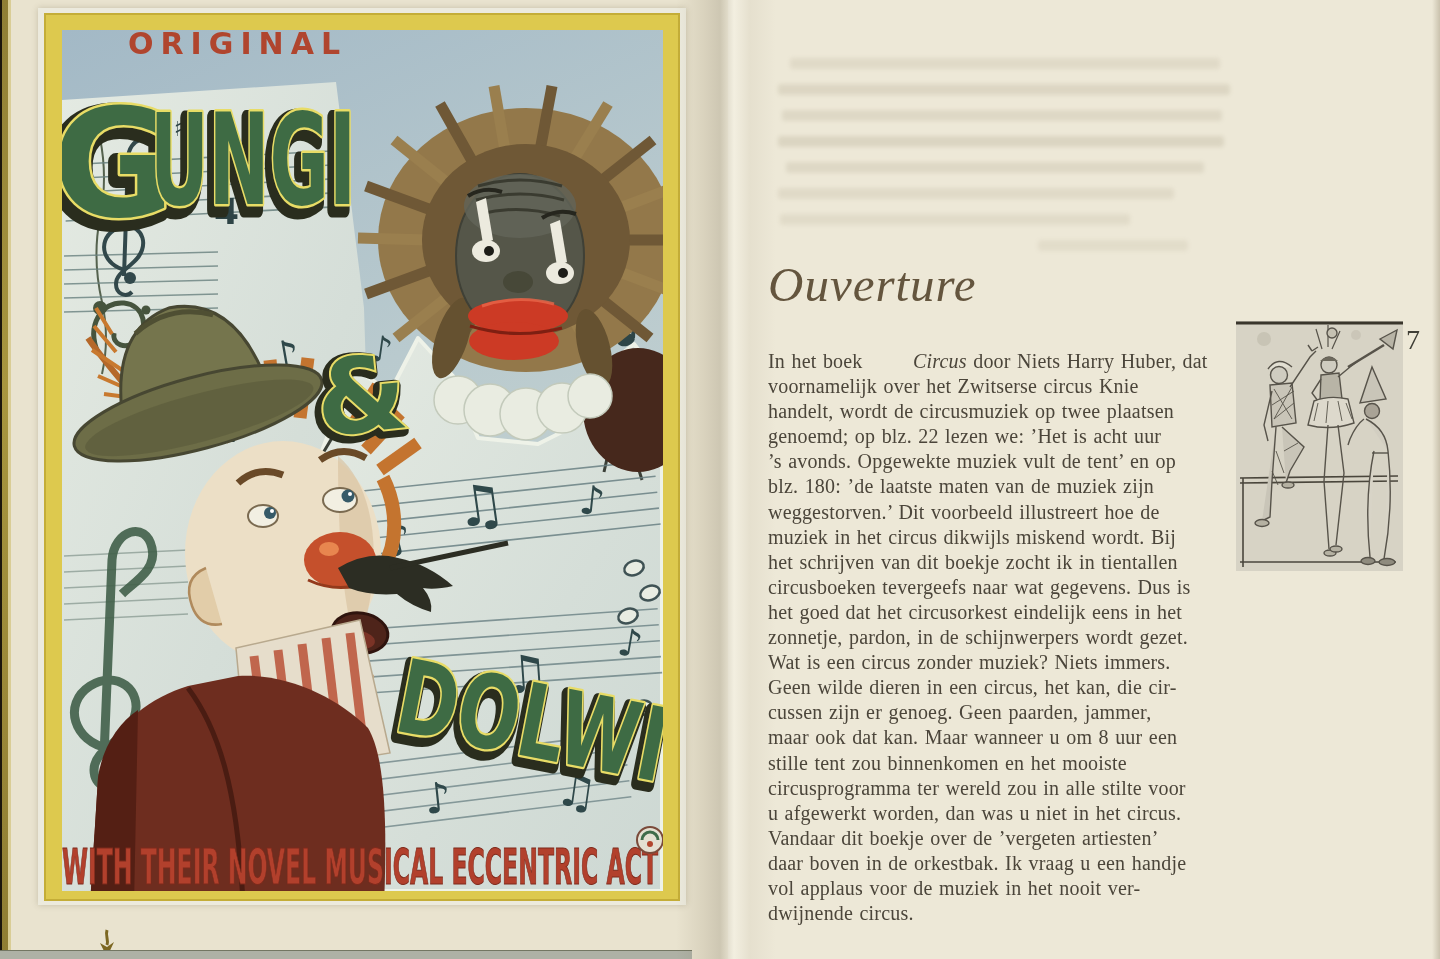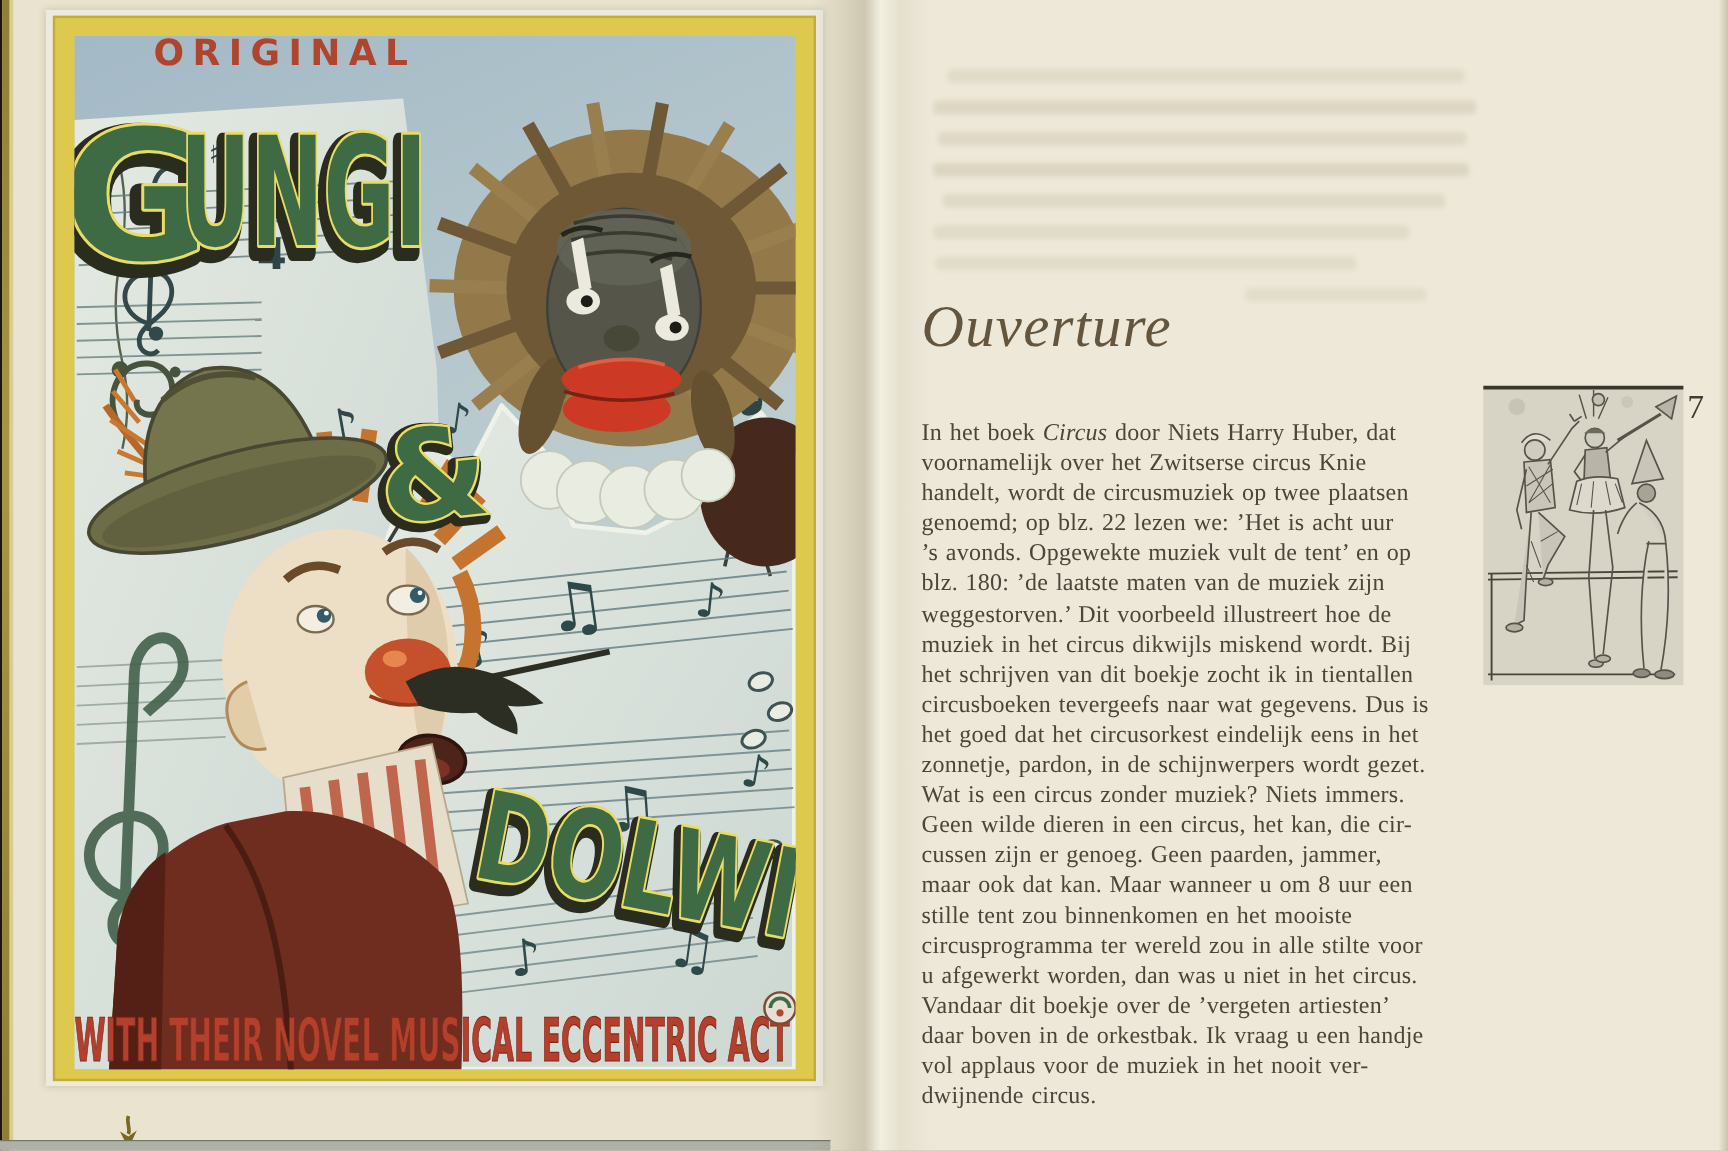--- a/index.html
+++ b/index.html
@@ -24,30 +24,30 @@
   .right-edge{position:absolute;right:0;top:0;width:8px;height:959px;pointer-events:none;
     background:linear-gradient(90deg,rgba(110,95,65,0) 0%,rgba(110,95,65,0.28) 100%);}
   
   .poster{position:absolute;left:38px;top:8px;width:648px;height:897px;
     box-shadow:0 0 6px rgba(90,80,50,.25);}
   
   .ghost{position:absolute;left:778px;top:58px;width:452px;height:210px;}
   .ghost .gl{background:#8d8164;height:11px;border-radius:3px;filter:blur(2.3px);margin-bottom:15px;}
   
   .heading{
-    position:absolute;left:768px;top:243px;
+    position:absolute;left:768px;top:256px;
     font-style:italic;font-size:49px;color:#64553e;letter-spacing:1px;
   }
   
   .bodytext{
     position:absolute;left:768px;top:329px;width:480px;
     font-size:20px;line-height:25.1px;color:#4b453a;
     letter-spacing:.2px;word-spacing:1.2px;
   }
-  .bodytext em{font-style:italic;}
+  .bodytext em{font-style:italic;margin-left:44px;}
   .bodytext .rest{white-space:pre-line;}
   
   .pagenum{position:absolute;left:1406px;top:324px;font-size:28px;color:#3f3e36;}
   
   .etching{position:absolute;left:1236px;top:321px;width:167px;height:250px;}
   
   .arrow-mark{position:absolute;left:96px;top:928px;width:24px;height:30px;}
 </style>
 </head>
 <body>

